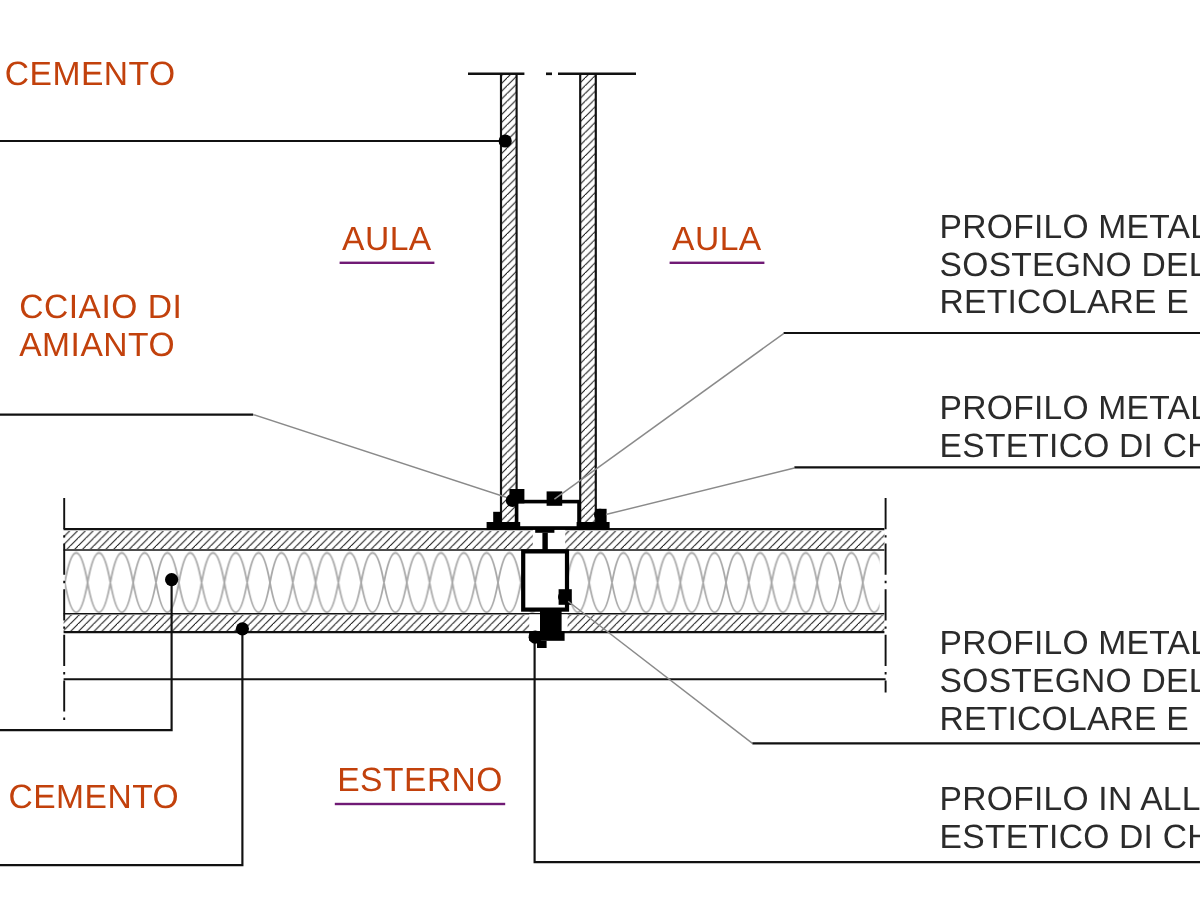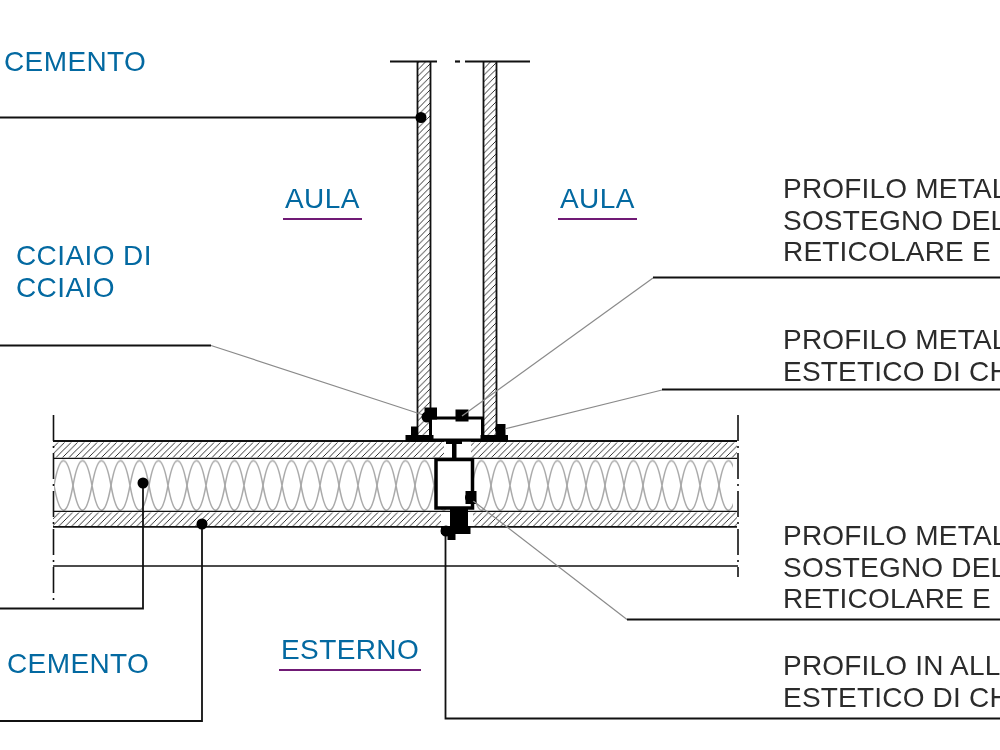--- a/index.html
+++ b/index.html
@@ -2,21 +2,21 @@
 <html><head>
 <meta charset="utf-8">
 <style>
   html,body{margin:0;padding:0;background:#fff;}
   #stage{
     position:relative;width:1000px;height:750px;background:#ffffff;
     font-family:"Liberation Sans","DejaVu Sans",sans-serif;
     overflow:hidden;color:#2b2b2b;
   }
   #linework{position:absolute;left:0;top:0;width:1000px;height:750px;}
-  .lbl{position:absolute;font-size:28px;letter-spacing:.4px;white-space:nowrap;line-height:31.5px;color:#0369a1;}
+  .lbl{position:absolute;font-size:28px;letter-spacing:.4px;white-space:nowrap;line-height:31.5px;color:#c2410c;}
   .room{border-bottom:2px solid #701a75;padding:0 2px 3px 2px;display:inline-block;}
   .callout{position:absolute;font-size:28px;letter-spacing:.2px;line-height:31.5px;white-space:nowrap;}
   .callout div{white-space:nowrap;}
 </style>
 </head>
 <body>
 
 <div id="stage">
 
   <svg id="linework" viewBox="0 0 1000 750" xmlns="http://www.w3.org/2000/svg">
@@ -110,21 +110,21 @@
       <circle cx="202" cy="524" r="5.5"></circle>
       <circle cx="446" cy="531" r="5.5"></circle>
       <circle cx="470" cy="497.5" r="5"></circle>
     </g>
   </svg>
 
   <div class="lbl" style="left:4px;top:46px;">CEMENTO</div>
 
   <div class="lbl" style="left:16px;top:240px;">
     <div>CCIAIO DI</div>
-    <div>CCIAIO</div>
+    <div>AMIANTO</div>
   </div>
 
   <div class="lbl" style="left:283px;top:183px;">
     <span class="room">AULA</span>
   </div>
   <div class="lbl" style="left:558px;top:183px;">
     <span class="room">AULA</span>
   </div>
   <div class="lbl" style="left:279px;top:634px;">
     <span class="room">ESTERNO</span>

